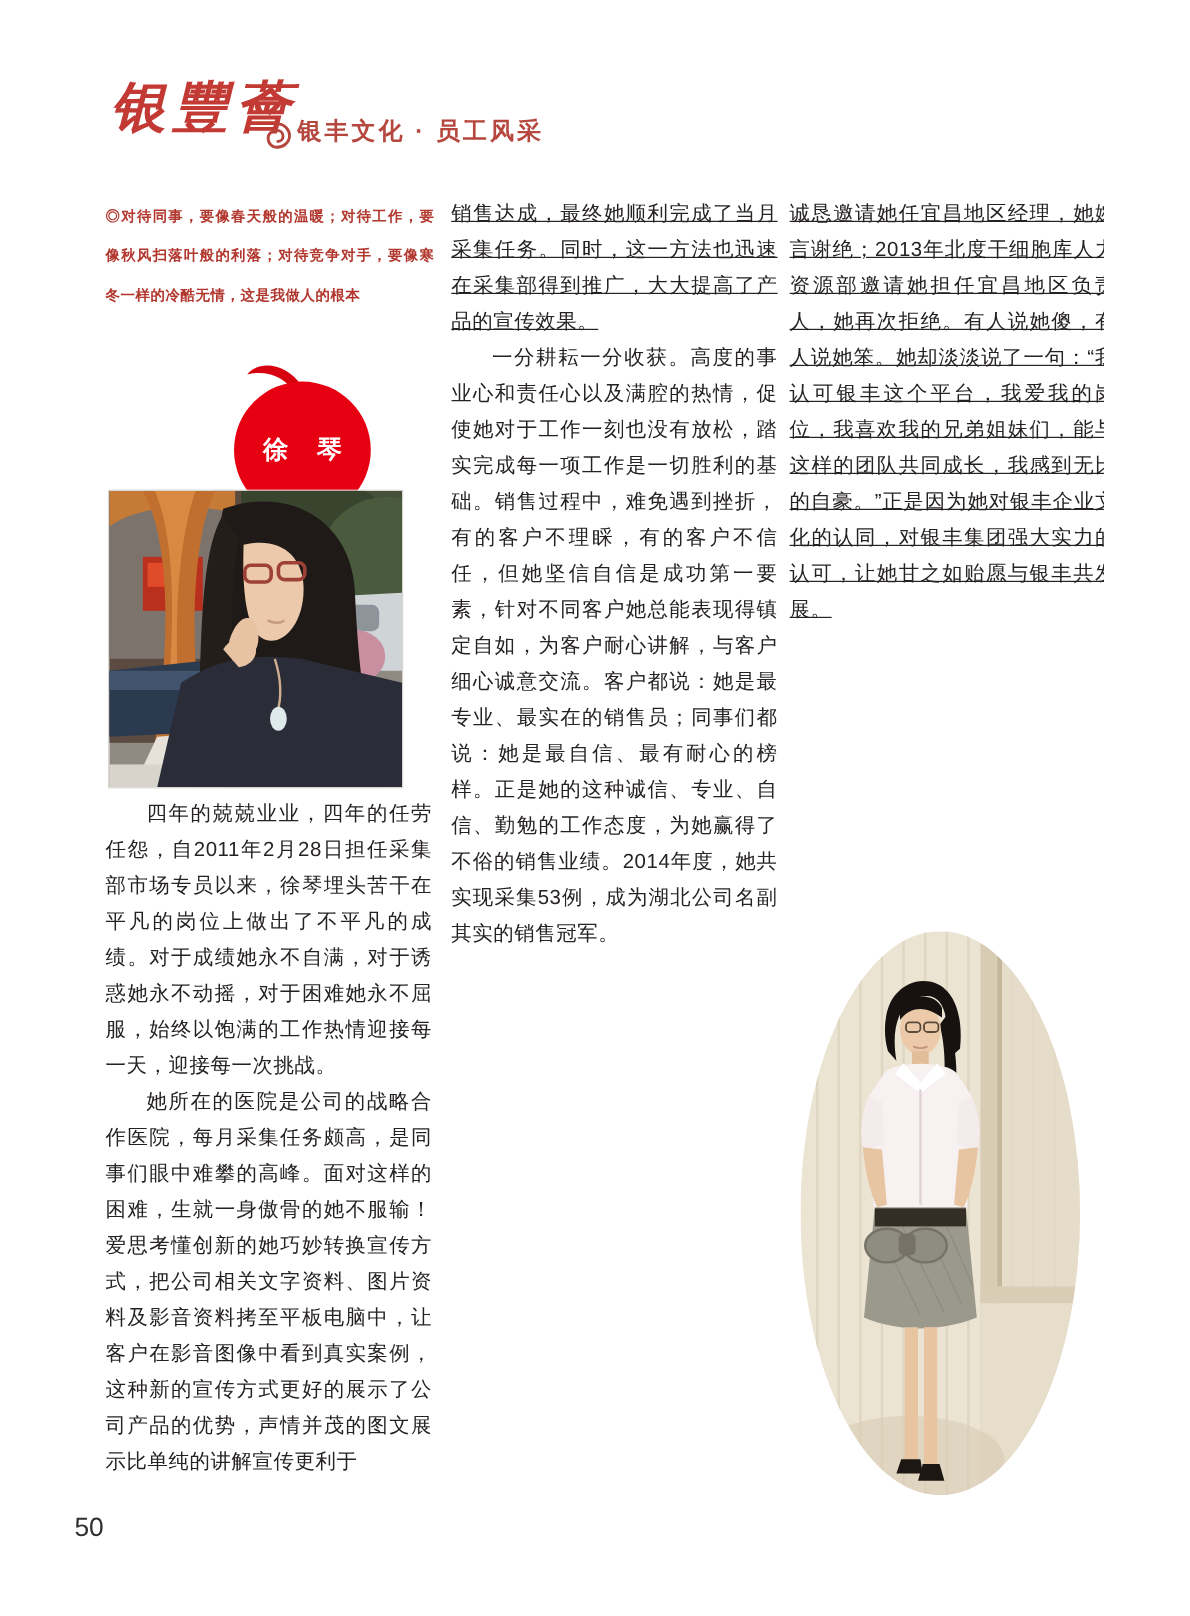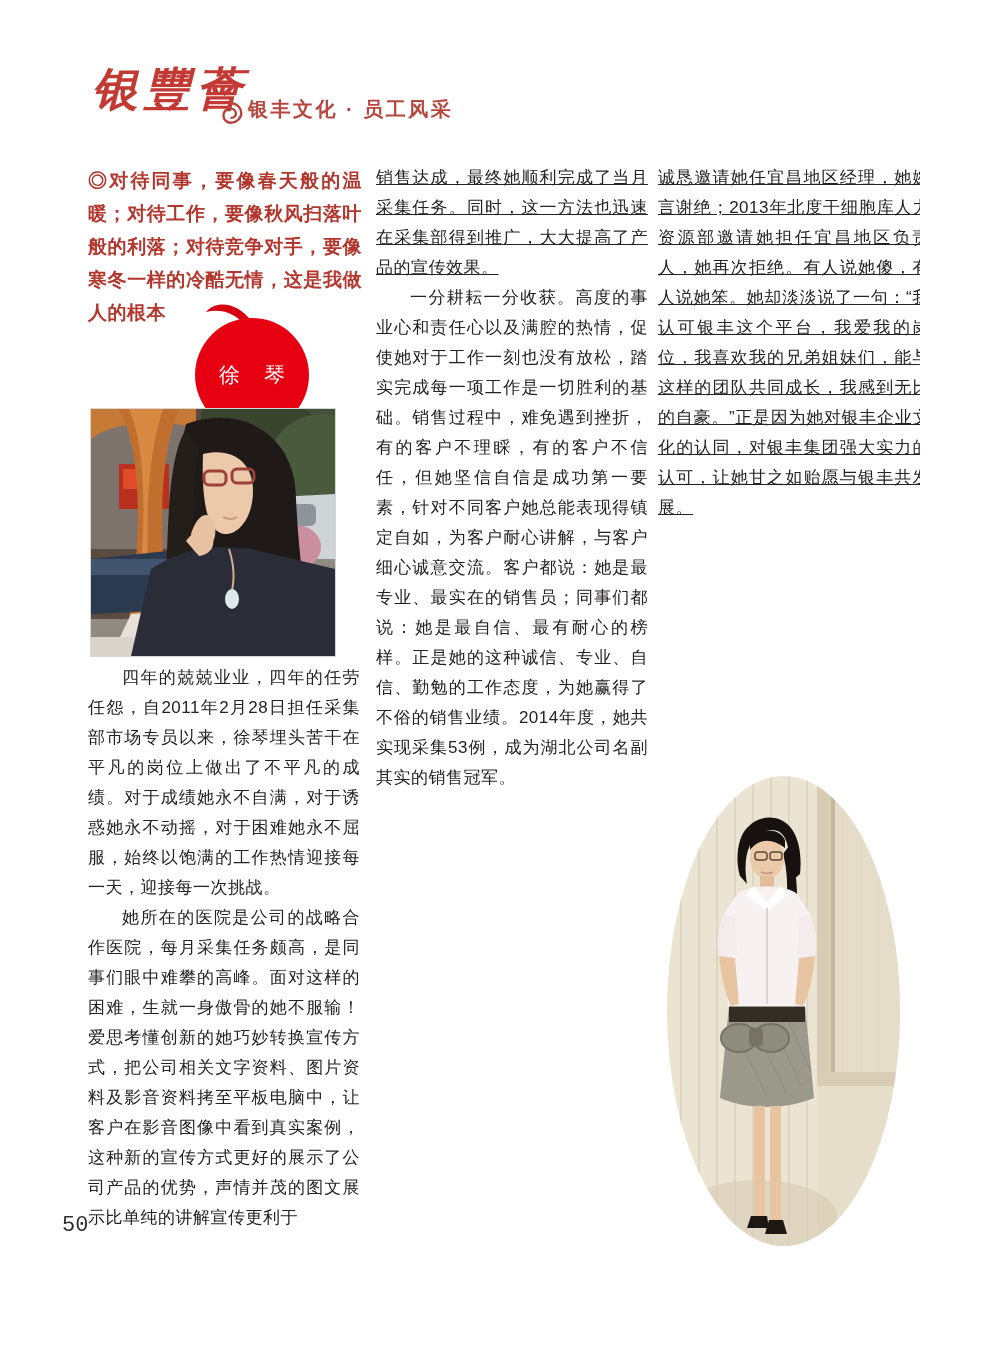--- a/index.html
+++ b/index.html
@@ -7,45 +7,45 @@
         font-family:"Liberation Sans",sans-serif;}
 
   
   .logo{position:absolute;left:92px;top:66px;font-family:"DejaVu Serif",serif;font-style:italic;
         font-weight:bold;font-size:46px;color:#c23a33;letter-spacing:6px;line-height:1;}
   .spiral{position:absolute;left:218px;top:100px;}
   .section-title{position:absolute;left:248px;top:96px;font-size:20px;color:#b5473e;
         letter-spacing:2.5px;font-weight:bold;text-align:right;}
 
   
-  .quote{position:absolute;left:88px;top:164px;width:274px;font-size:19px;line-height:33px;
+  .quote{position:absolute;left:88px;top:164px;width:274px;font-size:12px;line-height:33px;
         font-weight:bold;color:#b2372e;text-align:justify;letter-spacing:0.5px;}
 
   
   .bubble-wrap{position:absolute;left:190px;top:300px;width:135px;height:155px;}
   .bubble-name{position:absolute;left:202px;top:361px;width:100px;text-align:center;
-        font-size:21px;font-weight:normal;color:#ffffff;letter-spacing:9px;text-indent:9px;}
+        font-size:21px;font-weight:bold;color:#ffffff;letter-spacing:9px;text-indent:9px;}
 
   
   .photo1{position:absolute;left:90px;top:408px;width:244px;height:247px;
         border:1px solid #d8d6d2;overflow:hidden;}
   .photo2{position:absolute;left:667px;top:776px;width:233px;height:470px;border-radius:50%;
         overflow:hidden;}
 
   
   .col{position:absolute;width:272px;font-size:17px;line-height:30px;color:#262223;
         text-align:justify;letter-spacing:0.5px;}
   .col p{margin:0;}
   .para{text-indent:2em;}
   .para.cont{text-indent:0;text-decoration:underline;}
   .col1{left:88px;top:663px;}
   .col2{left:376px;top:163px;}
   .col3{left:658px;top:163px;}
 
-  .page-number{position:absolute;left:62px;top:1213px;font-family:Liberation Mono, monospace;
+  .page-number{position:absolute;left:62px;top:1260px;font-family:Liberation Sans, sans-serif;
         font-size:22px;color:#2f2f2f;}
 </style>
 </head>
 <body>
 
 <div class="page">
 
   <div class="logo">银豐薈</div>
   <svg class="spiral" width="26" height="26" viewBox="0 0 24 24">
     <path d="M12 3 C18 3 21.5 8 21.5 12 C21.5 17 17 21 12 21 C8 21 5 18 5 14 C5 10.5 8 8 11.5 8 C14.5 8 16.5 10 16.5 12.5 C16.5 15 14.5 16.5 12.5 16.5" fill="none" stroke="#b5453c" stroke-width="2.2" stroke-linecap="round"></path>

